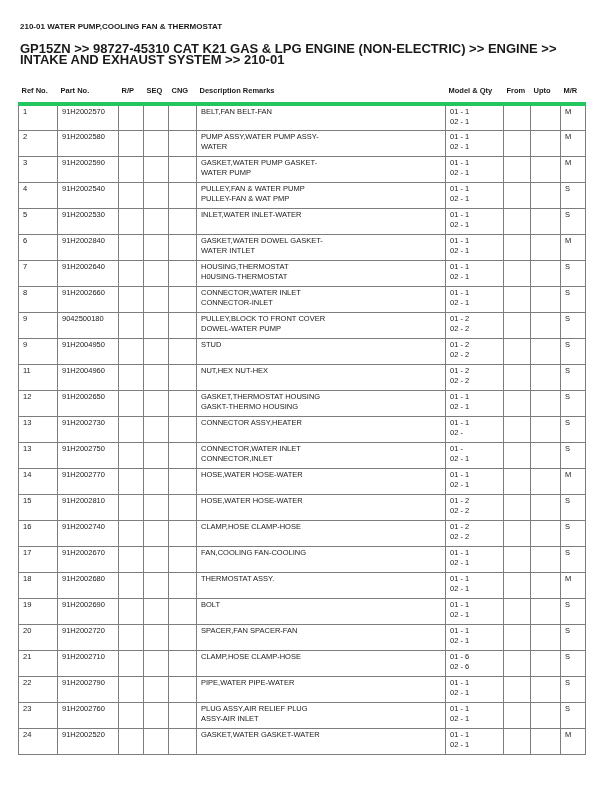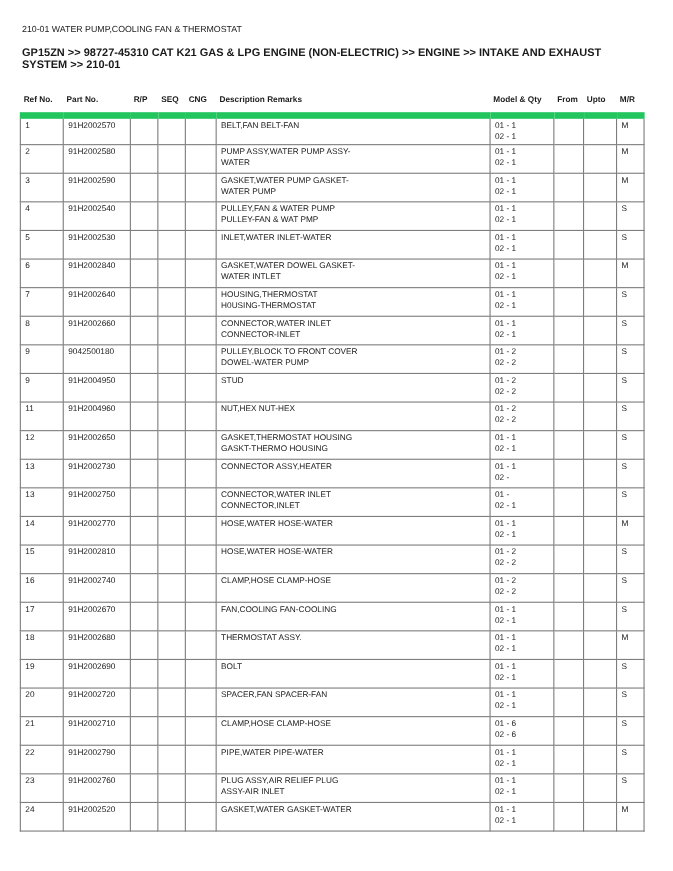--- a/index.html
+++ b/index.html
@@ -9,35 +9,35 @@
     font-family:"Liberation Sans", sans-serif;
     color:#1a1a1a;
     -webkit-font-smoothing:antialiased;
   }
   .page {
     position:relative; width:612px; height:792px;
     background:#ffffff; overflow:hidden;
   }
   .doc-title {
     position:absolute; left:20px; top:22px;
-    font-size:8px; font-weight:normal; white-space:nowrap;
+    font-size:8px; font-weight:bold; white-space:nowrap;
   }
   .breadcrumb {
     position:absolute; left:20px; top:43px; width:570px;
-    font-size:10px; font-weight:bold; line-height:11px;
+    font-size:13px; font-weight:bold; line-height:11px;
   }
   table.parts {
     position:absolute; left:18px; top:84px; width:567px;
     border-collapse:collapse; table-layout:fixed;
   }
   table.parts thead th {
     font-size:7.5px; font-weight:bold; text-align:left;
     vertical-align:bottom; white-space:nowrap;
     padding:2px 0 7px 3px;
-    border-bottom:6px solid #22c55e;
+    border-bottom:4px solid #22c55e;
   }
   table.parts tbody td {
     border:1px solid #7d7d7d;
     font-size:7.5px; line-height:10px;
     vertical-align:top; text-align:left;
     padding:1px 2px 0 4px;
     height:26px; overflow:hidden; white-space:nowrap;
   }
 </style>
 </head>

